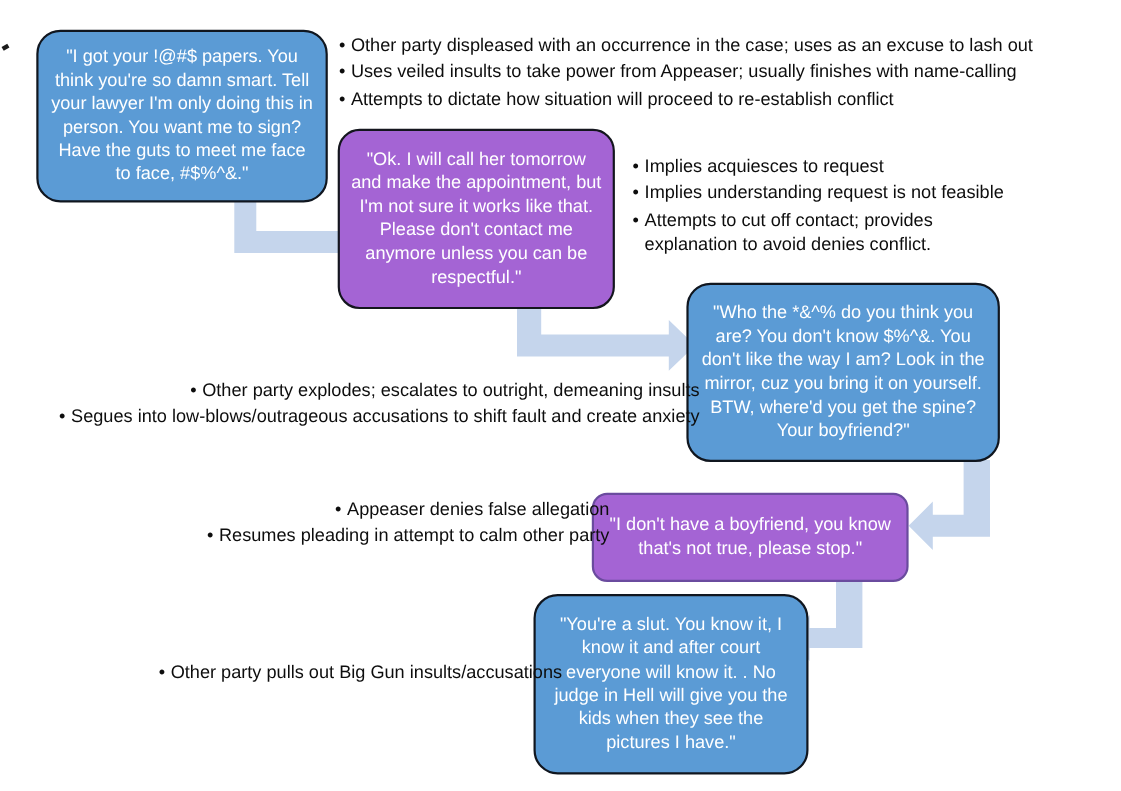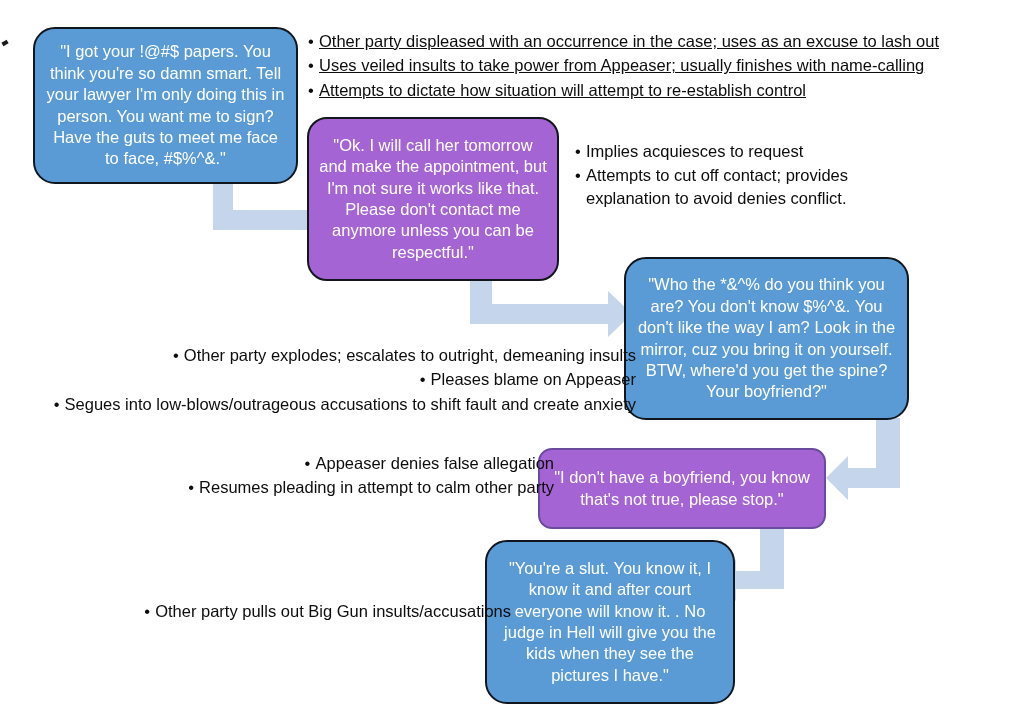--- a/index.html
+++ b/index.html
@@ -111,21 +111,21 @@
   }
   .bullets.align-right li {
     text-align: right;
   }
   .bullets li .wrapline {
     display: block;
     padding-left: 16px;
     white-space: nowrap;
   }
 
-  #bul-1 { left: 303px; top: 30px; text-decoration: underline;  }
+  #bul-1 { left: 303px; top: 30px;  }
   #bul-2 { left: 570px; top: 140px; }
   #bul-3 { right: 383px; top: 344px; }
   #bul-4 { right: 465px; top: 452px; }
   #bul-5 { right: 508px; top: 600px; }
 
   
   .arrow {
     position: absolute;
     pointer-events: none;
   }
@@ -193,46 +193,46 @@
 
   <div class="bullets align-left" id="bul-1">
     <ul>
       <li>
         <span class="bullet-dot">•</span><span class="bullet-text">Other party displeased with an occurrence in the case; uses as an excuse to lash out</span>
       </li>
       <li>
         <span class="bullet-dot">•</span><span class="bullet-text">Uses veiled insults to take power from Appeaser; usually finishes with name-calling</span>
       </li>
       <li>
-        <span class="bullet-dot">•</span><span class="bullet-text">Attempts to dictate how situation will attempt to re-establish control</span>
+        <span class="bullet-dot">•</span><span class="bullet-text">Attempts to dictate how situation will proceed to re-establish conflict</span>
       </li>
     </ul>
   </div>
 
   <div class="bullets align-left" id="bul-2">
     <ul>
       <li>
         <span class="bullet-dot">•</span><span class="bullet-text">Implies acquiesces to request</span>
+      </li>
+      <li>
+        <span class="bullet-dot">•</span><span class="bullet-text">Implies understanding request is not feasible</span>
       </li>
       <li>
         <span class="bullet-dot">•</span><span class="bullet-text">Attempts to cut off contact; provides</span>
         <span class="wrapline">explanation to avoid denies conflict.</span>
       </li>
     </ul>
   </div>
 
   <div class="bullets align-right" id="bul-3">
     <ul>
       <li>
         <span class="bullet-dot">•</span><span class="bullet-text">Other party explodes; escalates to outright, demeaning insults</span>
       </li>
       <li>
-        <span class="bullet-dot">•</span><span class="bullet-text">Pleases blame on Appeaser</span>
-      </li>
-      <li>
         <span class="bullet-dot">•</span><span class="bullet-text">Segues into low-blows/outrageous accusations to shift fault and create anxiety</span>
       </li>
     </ul>
   </div>
 
   <div class="bullets align-right" id="bul-4">
     <ul>
       <li>
         <span class="bullet-dot">•</span><span class="bullet-text">Appeaser denies false allegation</span>
       </li>

